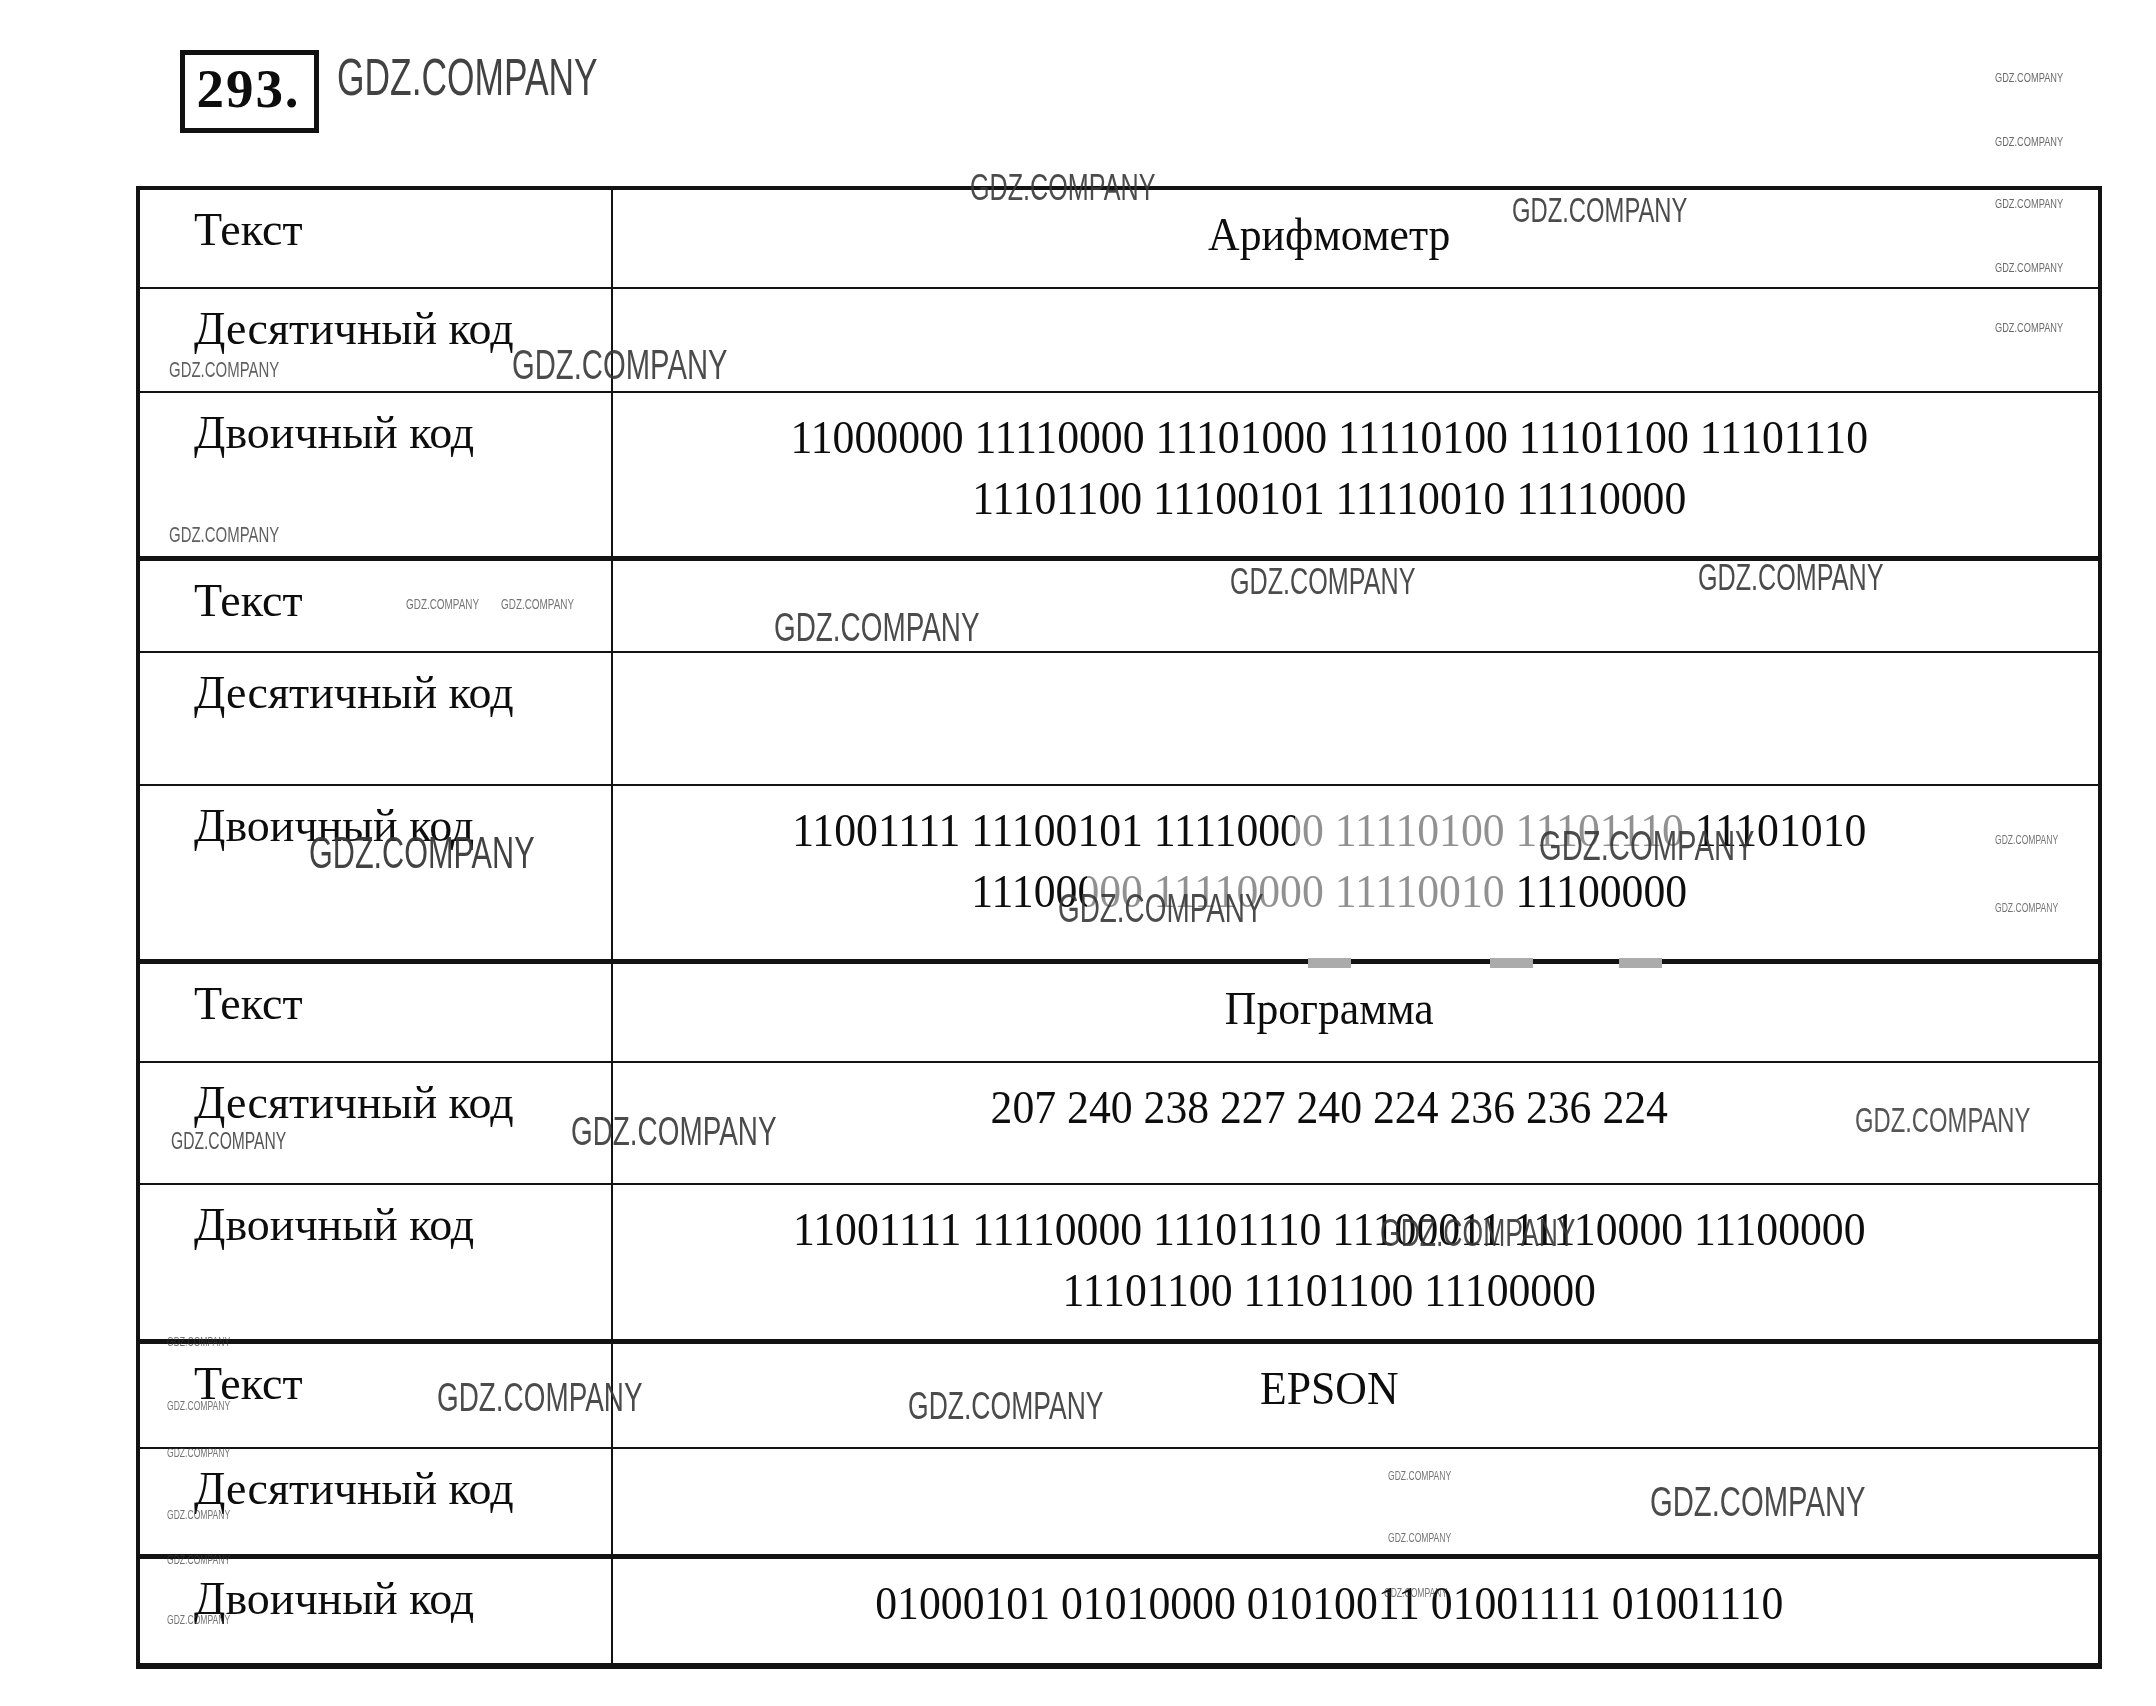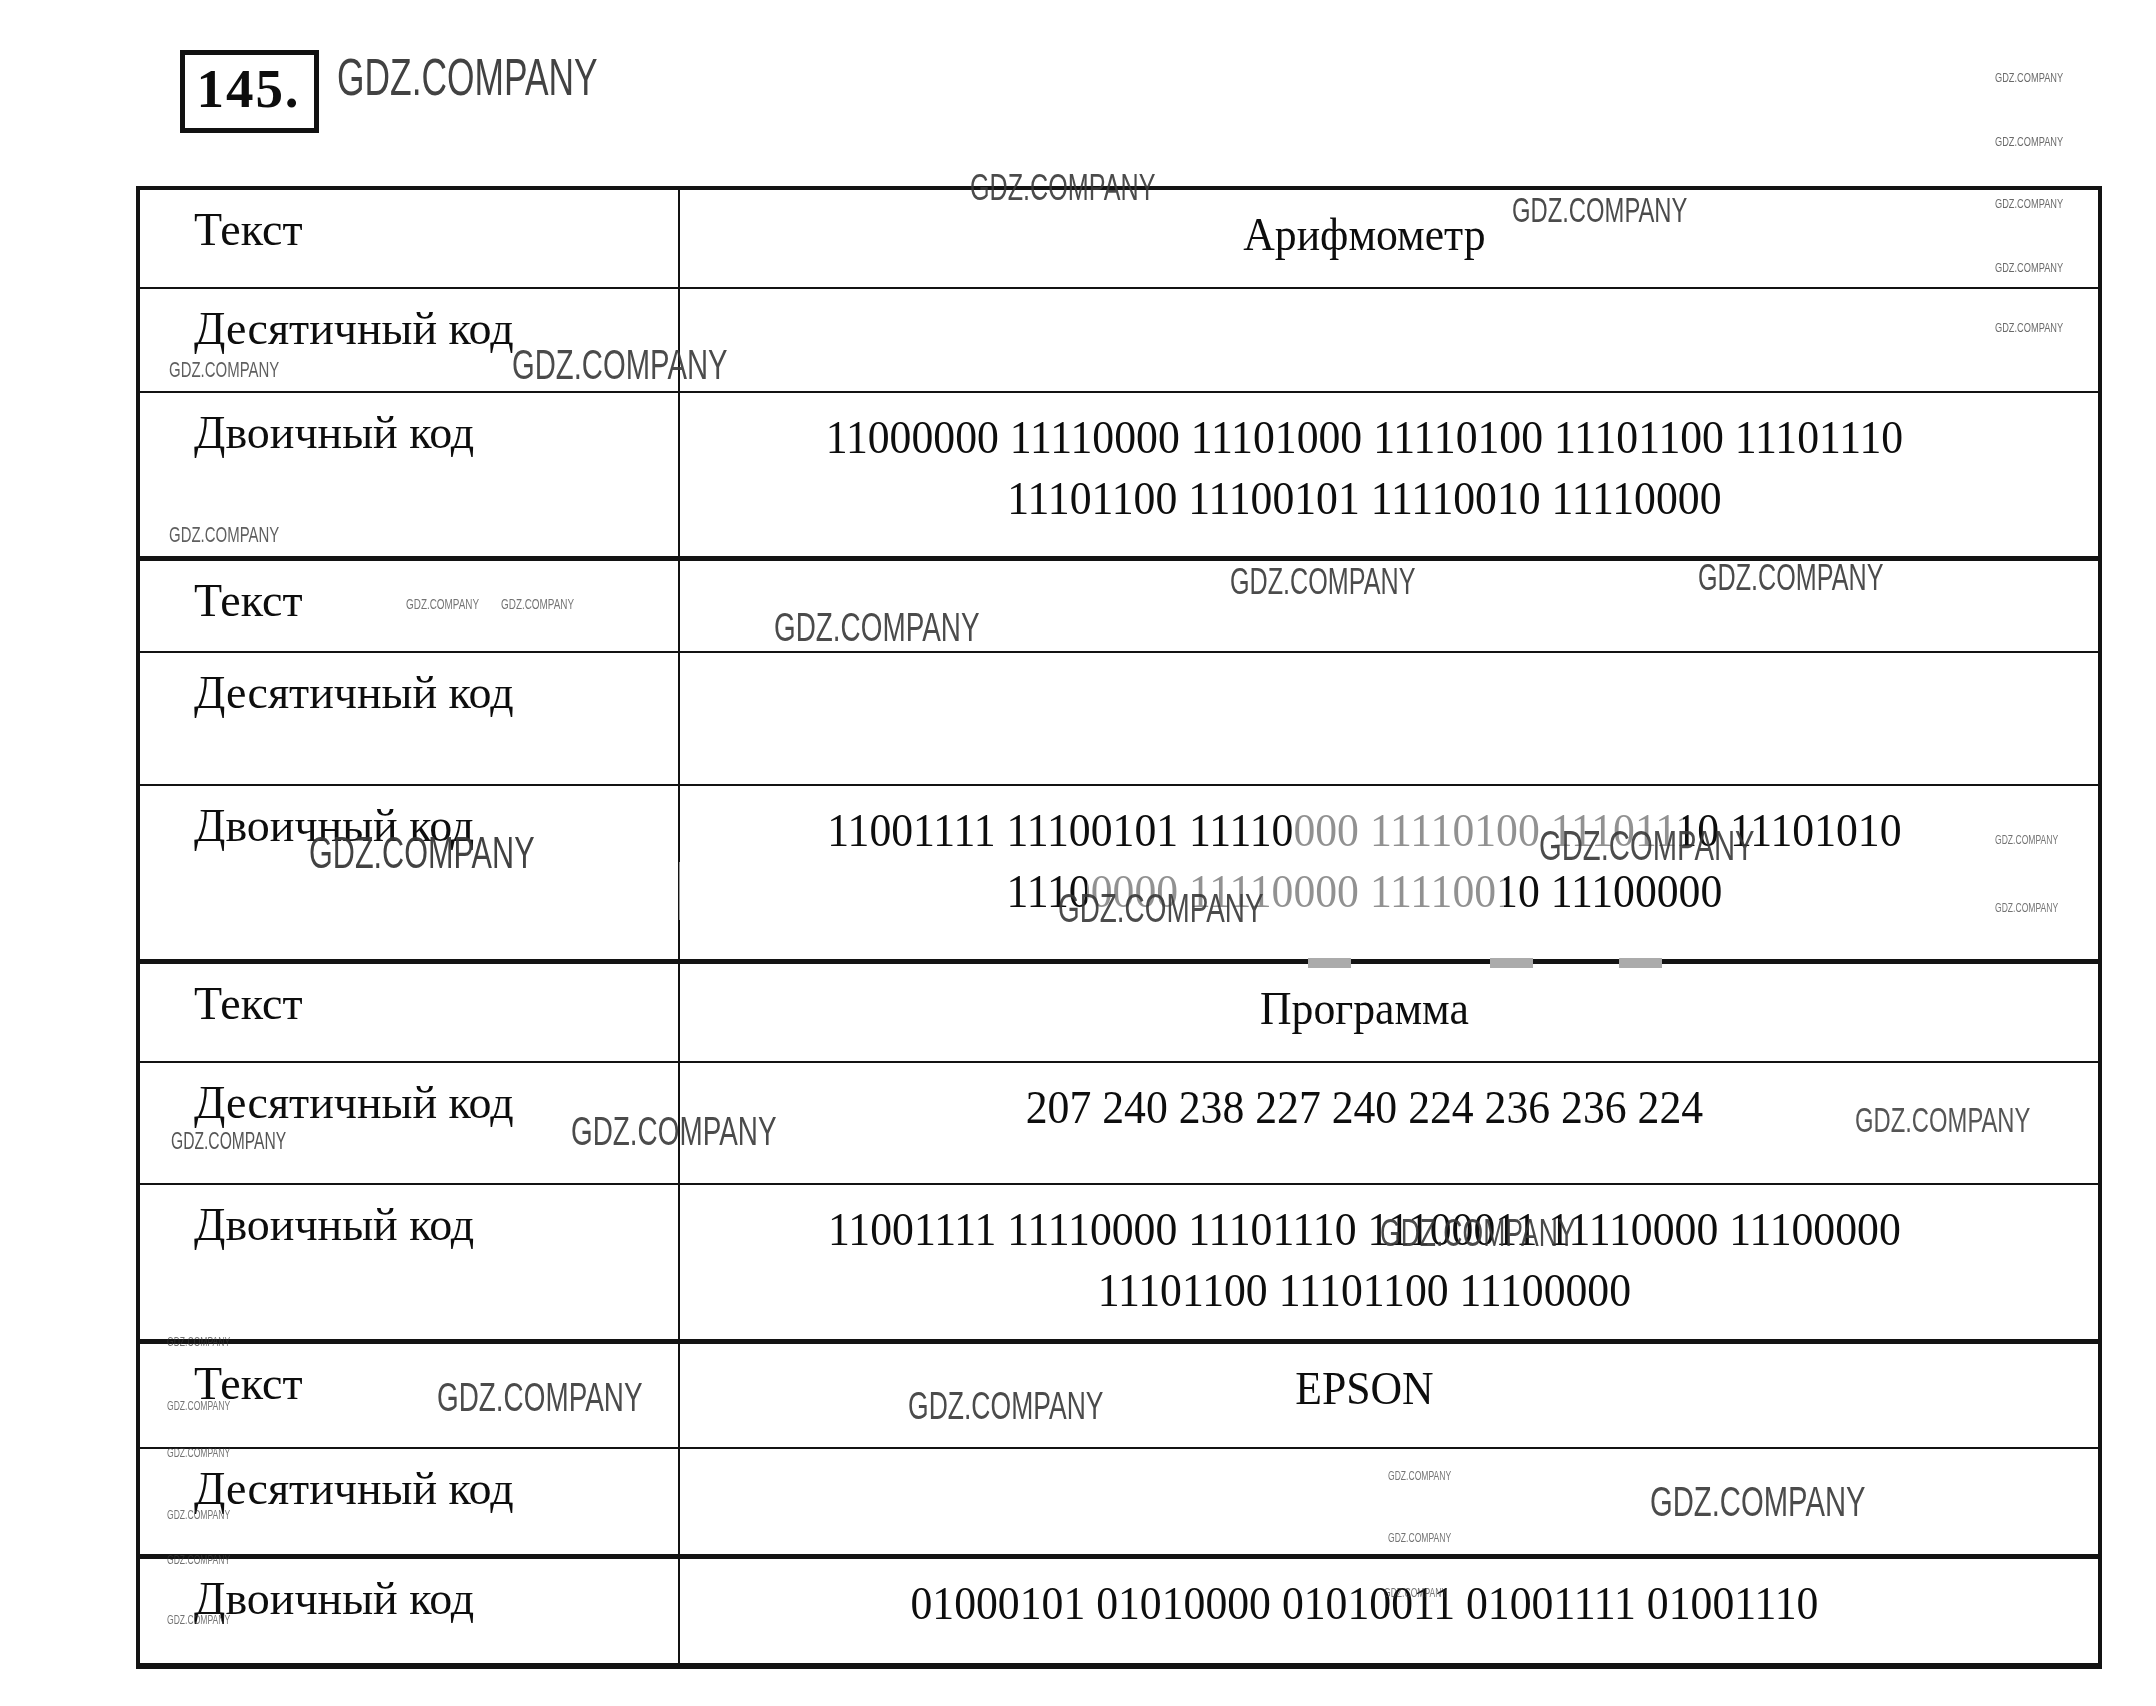--- a/index.html
+++ b/index.html
@@ -32,21 +32,21 @@
   }
   .row { display: flex; border-top: 2.9px solid #131313; }
   .row.first { border-top: none; }
   .row.sep { border-top-width: 5.8px; }
   .hr1 { height:97px; } .hr2 { height:104px; } .hr3 { height:165px; }
   .hr4 { height: 95px; } .hr5 { height:133px; } .hr6 { height:175px; }
   .hr7 { height:102px; } .hr8 { height:122px; } .hr9 { height:156px; }
   .hr10{ height:108px; } .hr11{ height:107px; } .hr12{ height:109px; }
   .cell { position: relative; }
   .lbl {
-    width: 540px;
+    width: 473px;
     border-right: 2.9px solid #131313;
     padding: 12.6px 0 0 54px;
     font-size: 46px;
     white-space: nowrap;
   }
   .val {
     flex: 1;
     padding: 13.6px 0 0 21.3px;
     font-size: 46px;
     line-height: 61px;
@@ -79,21 +79,21 @@
     position: absolute; background: rgba(255,255,255,0.55);
     pointer-events: none;
   }
 </style>
 </head>
 <body>
 
 <div class="page">
 
   <div class="tasknum">
-    <span>145.</span>
+    <span>293.</span>
   </div>
 
   <div class="table">
 
     <div class="row first hr1">
       <div class="cell lbl"><span>Текст</span></div>
       <div class="cell val">
           <div class="vline">Арифмометр</div>
         </div>
     </div>

